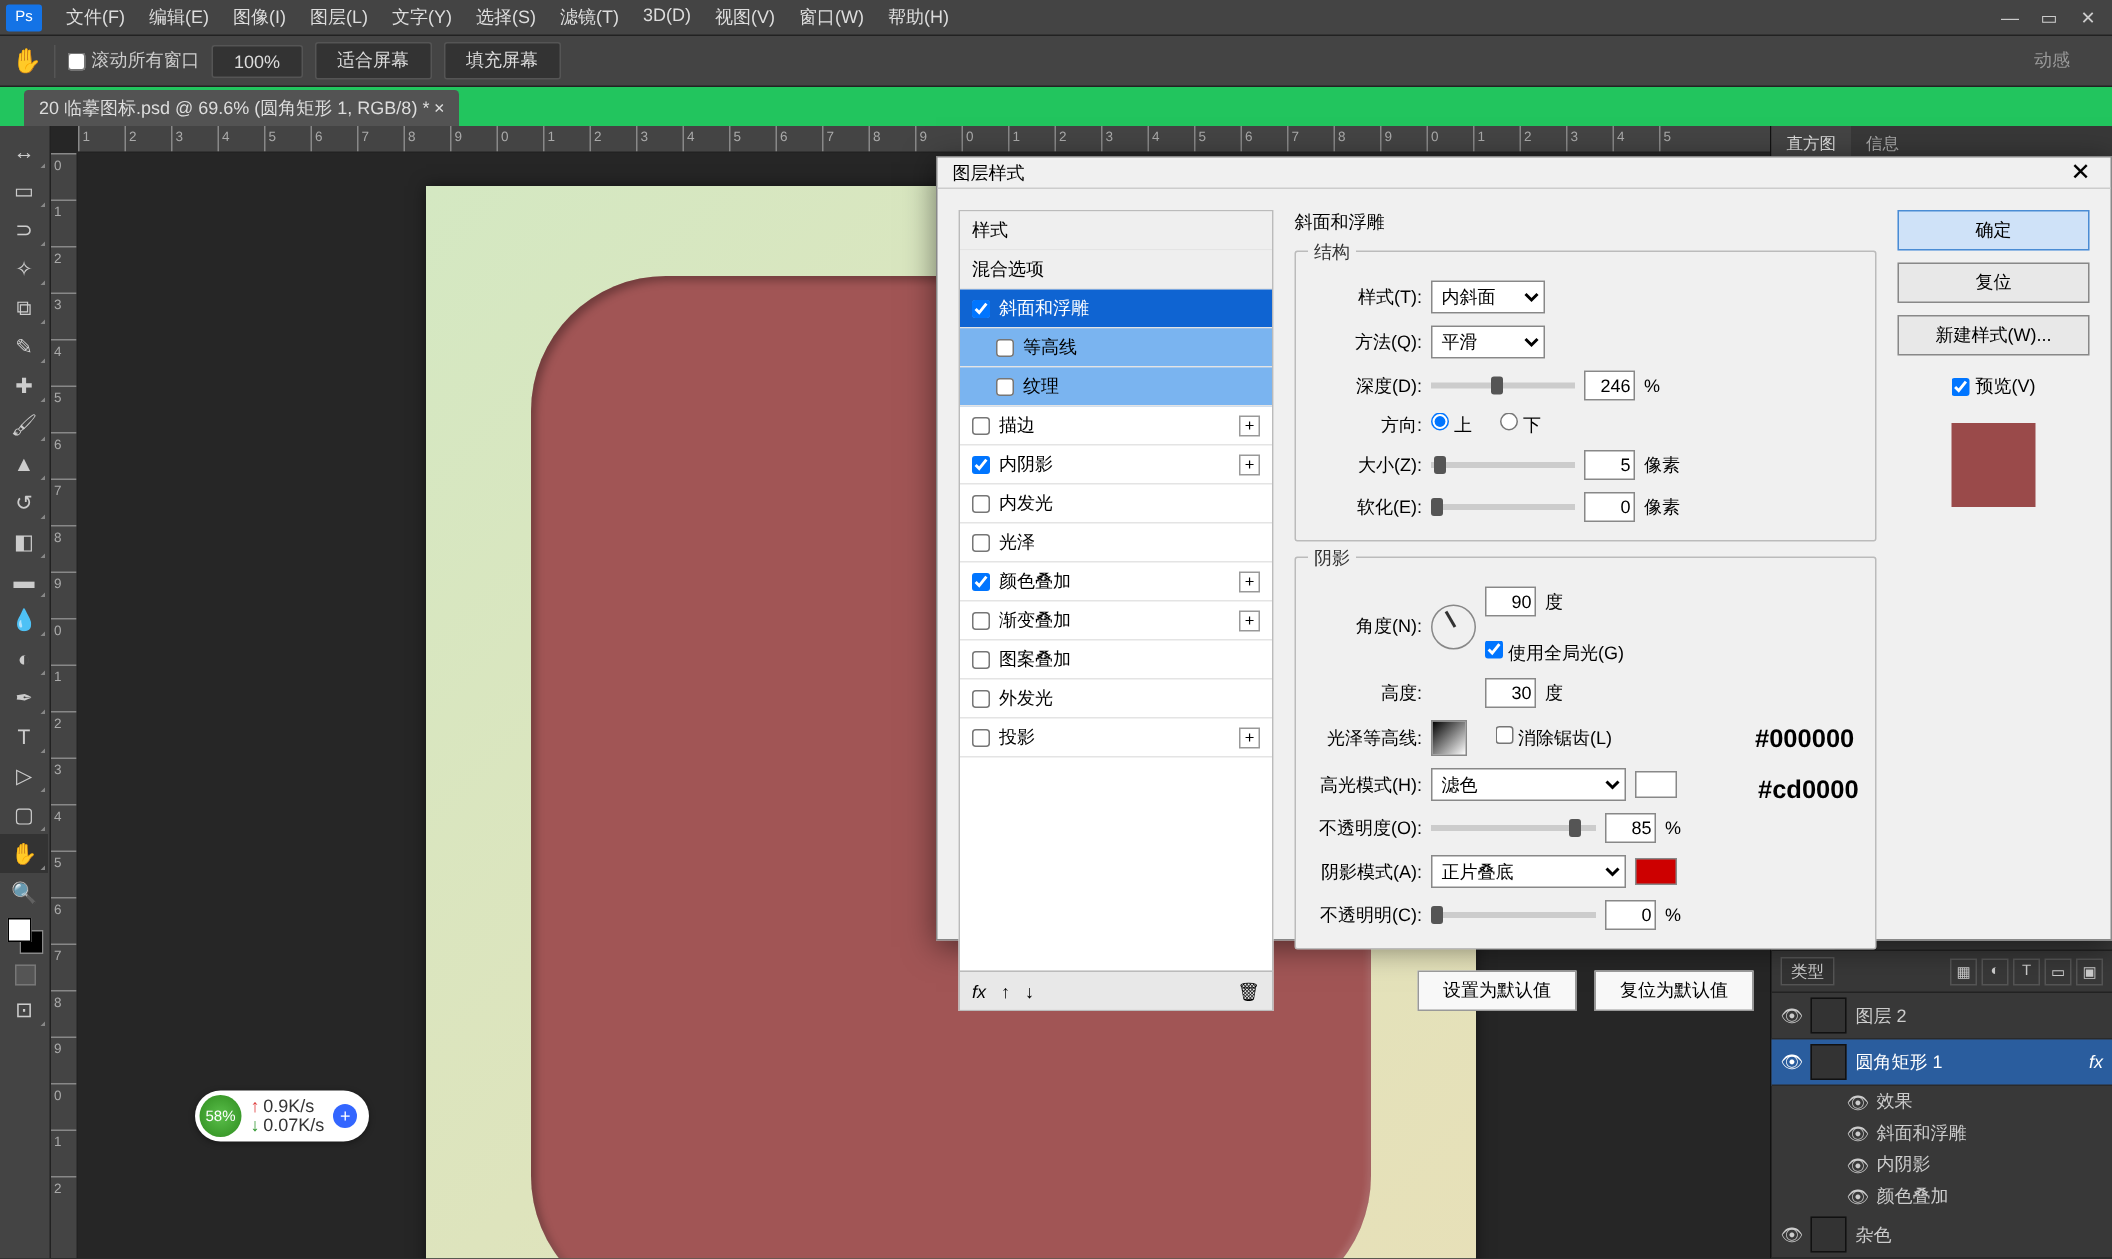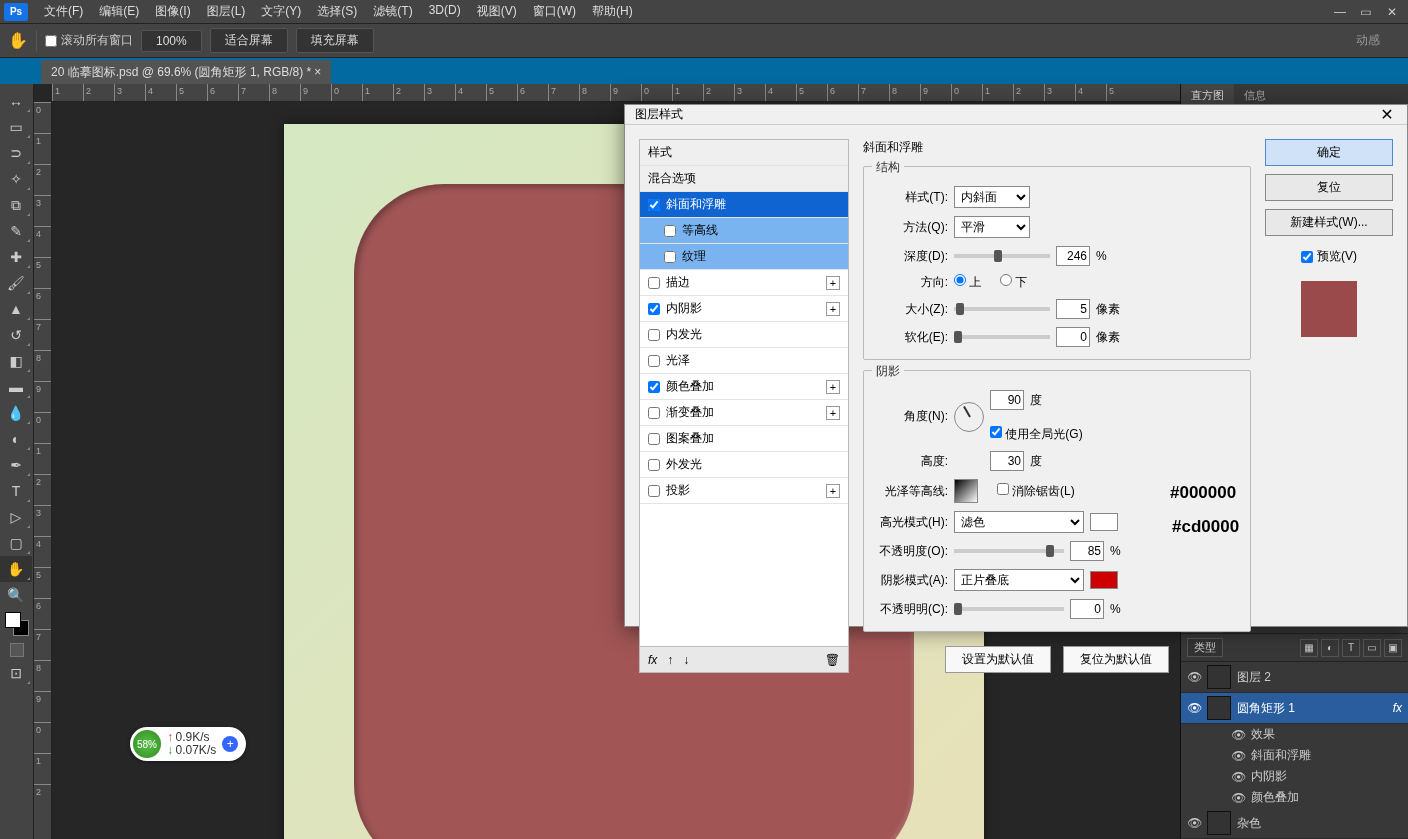--- a/index.html
+++ b/index.html
@@ -1,27 +1,27 @@
 <!DOCTYPE html>
 <html><head>
 <meta charset="utf-8">
 <style>
 *{margin:0;padding:0;box-sizing:border-box;font-family:"Microsoft YaHei",Arial,sans-serif;font-size:12px;user-select:none}
 body{background:#323232;width:1408px;height:839px;overflow:hidden;position:relative;color:#ccc}
 .menubar{background:#444;height:24px;display:flex;align-items:center;padding:0 4px;gap:2px;border-bottom:1px solid #222}
-.ps-logo{width:24px;height:18px;background:#1473e6;color:#fff;display:flex;align-items:center;justify-content:center;font-weight:bold;font-size:10px;border-radius:2px;margin-right:6px}
+.ps-logo{width:24px;height:18px;background:#1473e6;color:#fff;display:flex;align-items:center;justify-content:center;font-weight:normal;font-size:10px;border-radius:2px;margin-right:6px}
 .menu-item{padding:3px 8px;color:#ddd;cursor:default}
 .win-controls{margin-left:auto;display:flex;gap:2px}
 .win-btn{width:24px;height:18px;display:flex;align-items:center;justify-content:center;cursor:pointer}
 .optbar{background:#444;height:34px;display:flex;align-items:center;gap:8px;padding:0 8px;border-bottom:1px solid #222}
 .hand-icon{width:20px;height:20px;display:flex;align-items:center;justify-content:center;font-size:16px}
 .opt-check{display:flex;align-items:center;gap:4px}
 .opt-btn{background:#333;border:1px solid #555;color:#ddd;padding:3px 14px;border-radius:2px;cursor:pointer}
 .right-ctrl{margin-left:auto;color:#999;padding-right:20px}
-.tabbar{background:#0369a1;height:26px;display:flex;align-items:flex-end;padding-left:41px}
+.tabbar{background:#22c55e;height:26px;display:flex;align-items:flex-end;padding-left:16px}
 .doc-tab{background:#535353;color:#ddd;padding:4px 10px 3px;font-size:11px;border-top-left-radius:3px;border-top-right-radius:3px}
 .mainrow{display:flex;height:calc(100% - 84px);position:relative}
 .toolbar{width:34px;background:#444;display:flex;flex-direction:column;border-right:1px solid #222;padding-top:4px}
 .tool{width:32px;height:26px;display:flex;align-items:center;justify-content:center;font-size:14px;color:#ccc;cursor:pointer;position:relative}
 .tool.sel{background:#333}
 .tool .tri{position:absolute;right:2px;bottom:2px;width:0;height:0;border-left:3px solid transparent;border-bottom:3px solid #888}
 .swatches{margin:4px auto;width:24px;height:24px;position:relative}
 .sw-fg{position:absolute;width:16px;height:16px;background:#fff;border:1px solid #000;left:0;top:0}
 .sw-bg{position:absolute;width:16px;height:16px;background:#000;border:1px solid #888;right:0;bottom:0}
 .qm{width:14px;height:14px;background:#555;border:1px solid #777;margin:3px auto}

